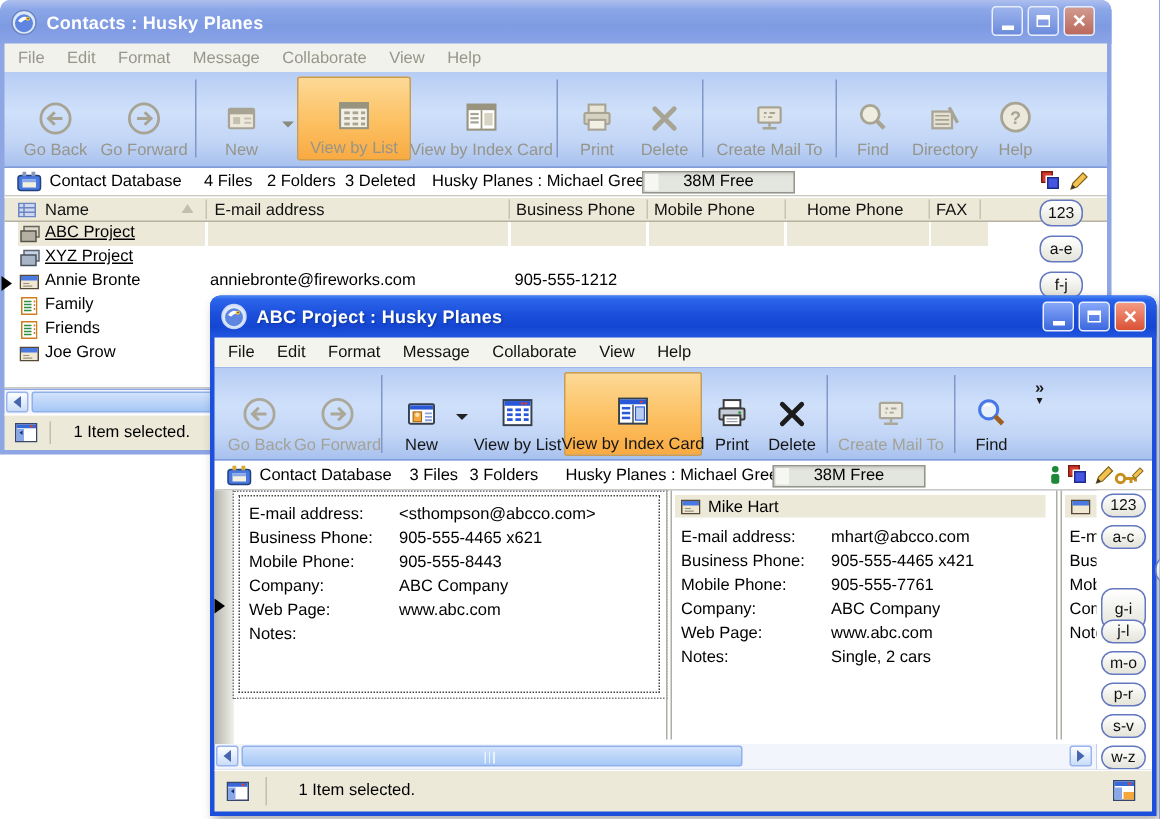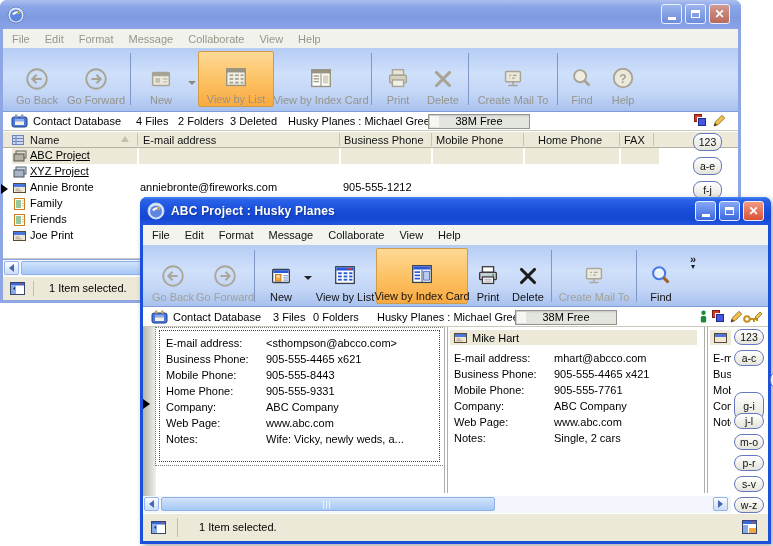--- a/index.html
+++ b/index.html
@@ -129,20 +129,21 @@
 
 <div class="win" id="main-win">
   <div class="titlebar inactive">
     <svg width="18" height="18" viewBox="0 0 18 18">
         <circle cx="9" cy="9" r="8" fill="#dce8fa" stroke="#6d86c0"></circle>
         <circle cx="9" cy="9.5" r="6" fill="#5e86e0"></circle>
         <path d="M5 8 Q9 3 13 7 Q10 6 7 9 Z" fill="#fff"></path>
         <circle cx="11.5" cy="6.5" r="1.4" fill="#f4c23a"></circle>
         <circle cx="11.7" cy="6.3" r=".5" fill="#333"></circle>
       </svg>
+    <span class="title-text">Contacts : Husky Planes</span>
     <div class="capbtns" style="right:11px">
       <div class="tbn minb ina">
           <div class="glyph-min"></div>
         </div>
       <div class="tbn maxb ina">
           <div class="glyph-max"></div>
         </div>
       <div class="tbn closeb ina">
           <span class="glyph-x">✕</span>
         </div>
@@ -242,20 +243,28 @@
       <span class="lab">Create Mail To</span>
     </div>
     <div class="tsep"></div>
     <div class="tbtn dis" style="width:42px">
       <svg width="26" height="26" viewBox="0 0 28 28">
           <circle cx="12" cy="11" r="6.5" fill="#efece0" stroke="#a8a494" stroke-width="2"></circle>
           <line x1="16.5" y1="15.5" x2="22" y2="21" stroke="#a8a494" stroke-width="3"></line>
         </svg>
       <span class="lab">Find</span>
     </div>
+    <div class="tbtn dis" style="width:54px">
+      <svg width="26" height="26" viewBox="0 0 28 28">
+          <rect x="5" y="9" width="14" height="12" fill="#e4e0d2" stroke="#a8a494" stroke-width="1.6"></rect>
+          <path d="M7 12h10M7 15h10M7 18h10" stroke="#a8a494" stroke-width="1.2"></path>
+          <line x1="17" y1="6" x2="23" y2="17" stroke="#a8a494" stroke-width="2.4"></line>
+        </svg>
+      <span class="lab">Directory</span>
+    </div>
     <div class="tbtn dis" style="width:40px">
       <svg width="26" height="26" viewBox="0 0 28 28">
           <circle cx="14" cy="13" r="10" fill="#ece8dc" stroke="#a8a494" stroke-width="2"></circle>
           <text x="14" y="18" font-size="13" font-weight="bold" text-anchor="middle" fill="#a8a494" font-family="Liberation Sans,sans-serif">?</text>
         </svg>
       <span class="lab">Help</span>
     </div>
   </div>
 
   <div class="infobar">
@@ -340,21 +349,21 @@
           <path d="M8.5 3h1M8.5 5.5h1M8.5 8h1" stroke="#cf7b1e" stroke-width="1.2"></path>
         </svg>
       <span class="nm">Friends</span>
     </div>
     <div class="lrow" style="top:80px">
       <svg style="position:absolute;left:10px;top:3px" width="13" height="10" viewBox="0 0 13 10">
           <rect x=".5" y=".5" width="12" height="9" fill="#f0e8d2" stroke="#564a36"></rect>
           <rect x="1" y="1" width="11" height="3" fill="#4878e0"></rect>
           <path d="M2.5 6h4M2.5 7.8h6" stroke="#98917e" stroke-width=".8"></path>
         </svg>
-      <span class="nm">Joe Print</span>
+      <span class="nm">Joe Grow</span>
     </div>
   </div>
   <div class="rowmark" style="left:1px;top:184px"></div>
 
   <div class="xtab" style="left:693px;top:133px">123</div>
   <div class="xtab" style="left:693px;top:157px">a-e</div>
   <div class="xtab" style="left:693px;top:181px">f-j</div>
 
   <div class="sb" style="left:3px;top:260px;width:735px;height:16px">
     <div class="sbtn" style="left:1px">
@@ -514,21 +523,21 @@
   <div class="infobar">
     <svg class="ii" style="left:8px;top:3px" width="17" height="14" viewBox="0 0 17 14">
         <rect x="1" y="3" width="15" height="10" rx="2" fill="#4878e0" stroke="#20407e"></rect>
         <rect x="4" y="5.5" width="9" height="5.5" fill="#f4f0e0"></rect>
         <rect x="4" y="5.5" width="9" height="2" fill="#88a8ea"></rect>
         <rect x="4" y="0.5" width="2.5" height="3" fill="#d8a830"></rect>
         <rect x="10" y="0.5" width="2.5" height="3" fill="#d8a830"></rect>
       </svg>
     <span class="ii" style="left:30px;top:4px">Contact Database</span>
     <span class="ii" style="left:130px;top:4px">3 Files</span>
-    <span class="ii" style="left:170px;top:4px">0 Folders</span>
+    <span class="ii" style="left:170px;top:4px">3 Folders</span>
     <span class="ii" style="left:234px;top:4px">Husky Planes : Michael Green</span>
     <div class="gauge" style="left:372px;top:3px;width:100px"><div class="gfill"></div><span class="gtxt">38M Free</span></div>
     <svg class="ii" style="left:556px;top:3px" width="9" height="14" viewBox="0 0 9 14">
         <circle cx="4.5" cy="2.8" r="2.2" fill="#1f8838"></circle>
         <rect x="1.8" y="6" width="5.4" height="6.5" rx="1.5" fill="#1f8838"></rect>
       </svg>
     <span class="ii sq-icons" style="left:569px;top:3px"><span class="sq-red"></span><span class="sq-blue"></span></span>
     <svg class="ii" style="left:586px;top:3px" width="14" height="14" viewBox="0 0 14 14">
         <path d="M2 12l1.3-4L10 1.3 12.7 4 6 10.7z" fill="#f2c14e" stroke="#7e6018" stroke-width=".8"></path>
         <path d="M2 12l1-3 2 2z" fill="#333"></path>
@@ -552,34 +561,29 @@
           </div>
         <div class="crow">
             <span class="clab">Business Phone:</span>
             <span class="cval">905-555-4465 x621</span>
           </div>
         <div class="crow">
             <span class="clab">Mobile Phone:</span>
             <span class="cval">905-555-8443</span>
           </div>
         <div class="crow">
-            <span class="clab">Home Phone:</span>
-            <span class="cval">905-555-9331</span>
-          </div>
-        <div class="crow">
             <span class="clab">Company:</span>
             <span class="cval">ABC Company</span>
           </div>
         <div class="crow">
             <span class="clab">Web Page:</span>
             <span class="cval">www.abc.com</span>
           </div>
         <div class="crow">
             <span class="clab">Notes:</span>
-            <span class="cval">Wife: Vicky, newly weds, a...</span>
           </div>
       </div>
     </div>
 
     <div class="vline" style="left:301px"></div>
     <div class="vline" style="left:304px"></div>
 
     <div class="card abs" style="left:307px;top:3px;width:247px;height:130px">
       <div class="chead hnorm">
         <svg width="13" height="10" viewBox="0 0 13 10">

